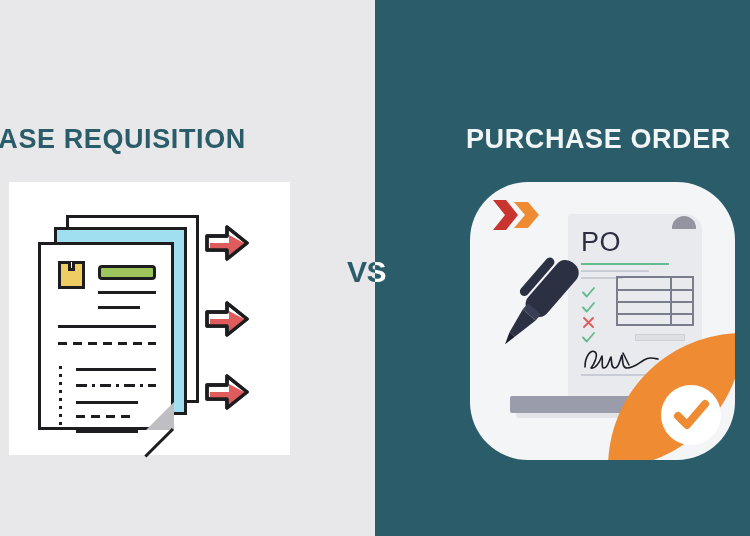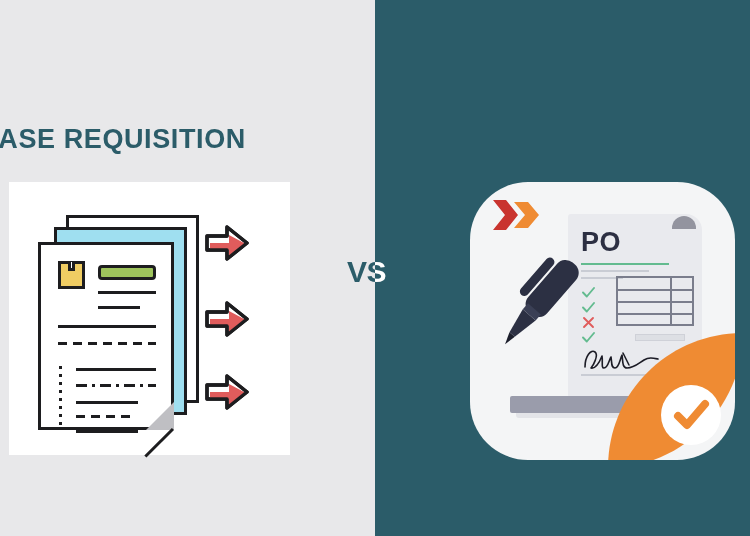--- a/index.html
+++ b/index.html
@@ -207,21 +207,21 @@
     position: absolute;
     left: 98px; top: 32px;
     width: 134px; height: 184px;
     background: #e9eaee;
     border-radius: 3px 16px 3px 3px;
   }
   .po-text {
     position: absolute;
     left: 13px; top: 15px;
     font-size: 27px;
-    font-weight: bold;
+    font-weight: normal;
     color: #2c2f42;
     line-height: 1;
     letter-spacing: 0.5px;
   }
   .po-underline {
     position: absolute;
     left: 13px; top: 49px;
     width: 88px; height: 2px;
     background: #63bb8f;
   }
@@ -306,20 +306,21 @@
 </head>
 <body>
 
 <div id="stage">
 
   <div class="panel-left"></div>
   <div class="panel-right"></div>
 
   <div class="title title-left">RCHASE REQUISITION</div>
 
+  <div class="title title-right">PURCHASE ORDER</div>
 
   <div class="card-left">
 
     <div class="doc doc-back"></div>
     <div class="doc doc-mid"></div>
 
     <div class="doc doc-front">
 
       <div class="box-icon">
         <div class="box-notch"></div>

